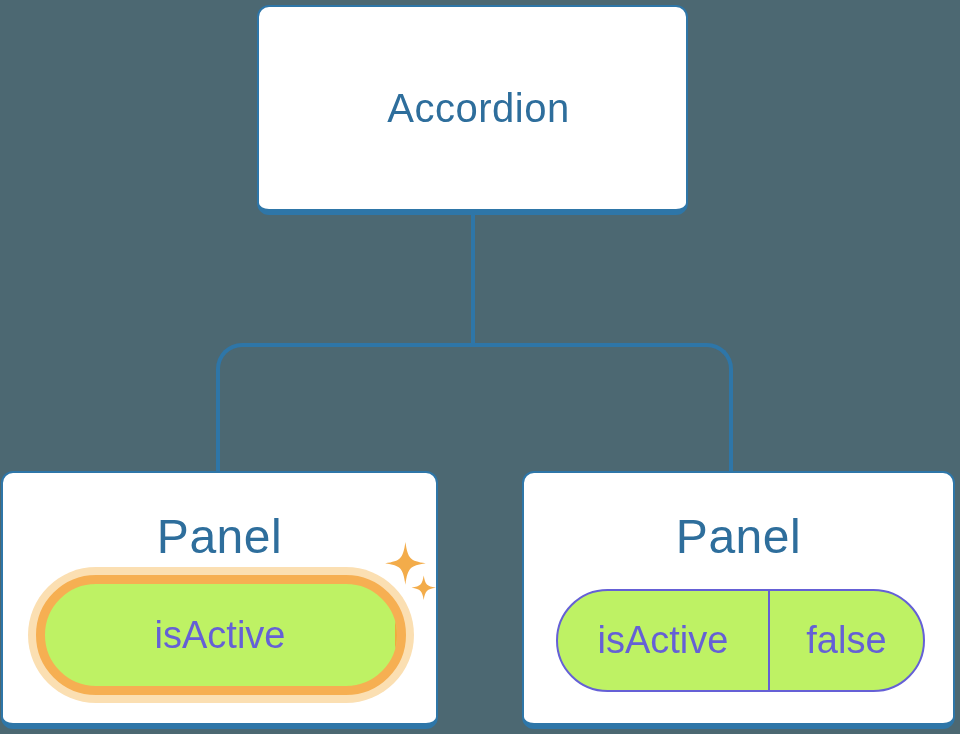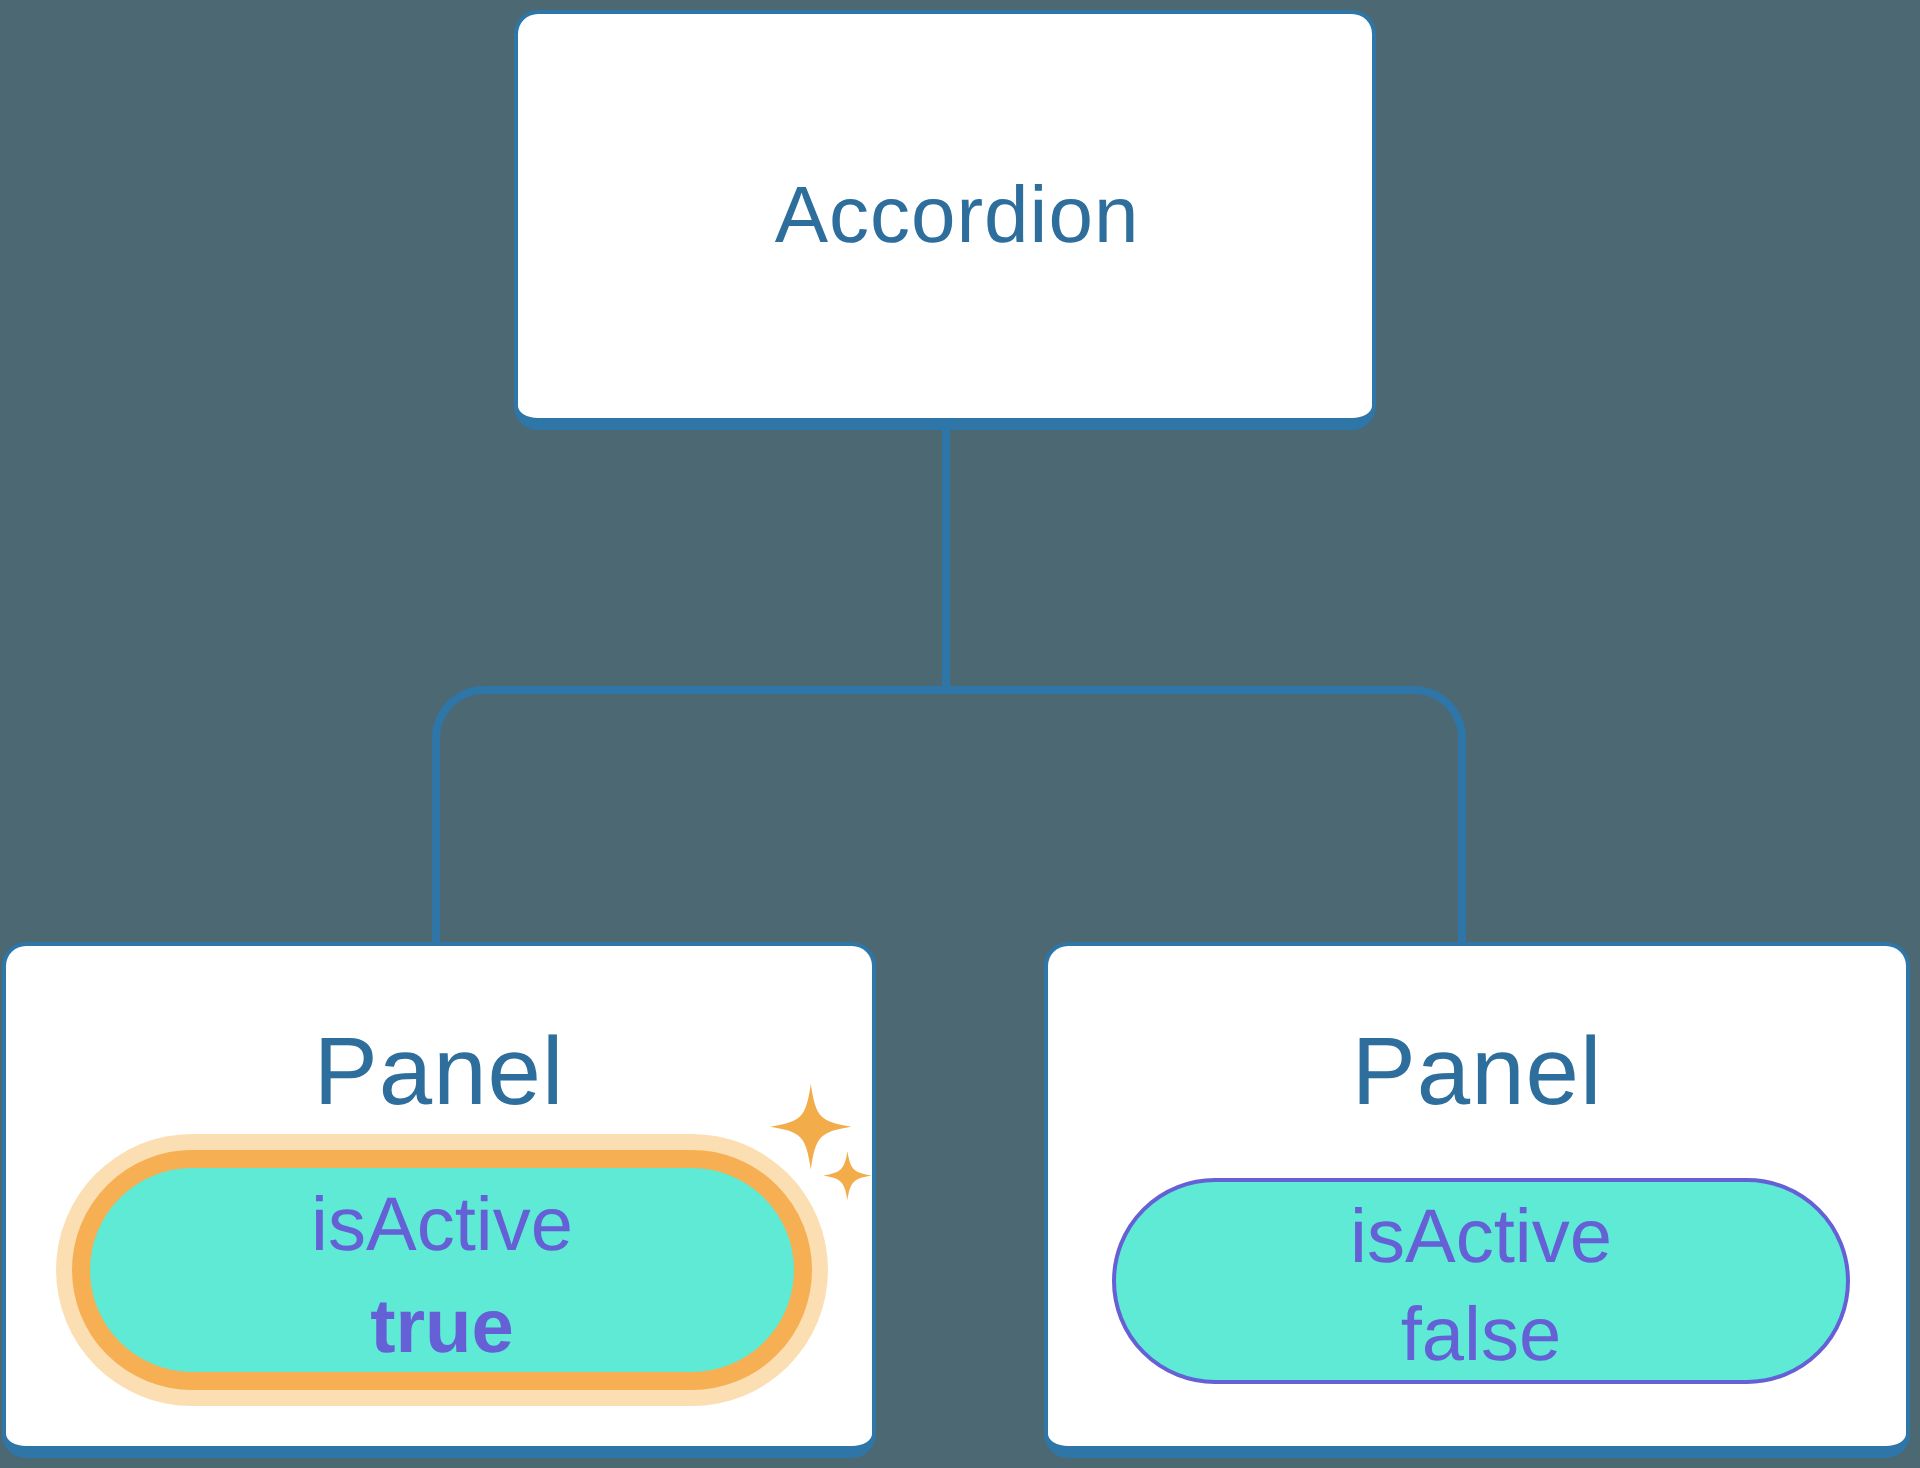--- a/index.html
+++ b/index.html
@@ -82,23 +82,22 @@
     letter-spacing: 0.5px;
     color: var(--node-text, #2E6E9C);
   }
   
   .pill {
     position: absolute;
     display: flex;
     align-items: stretch;
     box-sizing: border-box;
     border-radius: 999px;
-    background: #5eead4;
+    background: #bef264;
     overflow: hidden;
-    flex-direction: column;
   }
   .pill-active {
     left: 33px;
     top: 102px;
     width: 370px;
     height: 120px;
     border: 9px solid var(--highlight-ring, #F6AF52);
     box-shadow: 0 0 0 8px var(--highlight-halo, #FBDFB2);
   }
   .pill-idle {
@@ -146,21 +145,20 @@
   </div>
 
   <div class="stem"></div>
   <div class="bracket"></div>
 
   <div class="card panel-card panel-left">
     <div class="panel-title">Panel</div>
     <div class="pill pill-active">
       <span class="cell cell-key">isActive</span>
       <span class="divider"></span>
-      <span class="cell cell-val cell-val-strong">true</span>
     </div>
     <svg class="sparkles" viewBox="0 0 53 60" xmlns="http://www.w3.org/2000/svg">
       <path d="M21,1 C23.5,17.5 25.5,19.5 41,22 C25.5,24.5 23.5,26.5 21,43 C18.5,26.5 16.5,24.5 1,22 C16.5,19.5 18.5,17.5 21,1 Z"></path>
       <path d="M39,34 C40.5,43 42,44.5 51,46 C42,47.5 40.5,49 39,58 C37.5,49 36,47.5 27,46 C36,44.5 37.5,43 39,34 Z"></path>
     </svg>
   </div>
 
   <div class="card panel-card panel-right">
     <div class="panel-title">Panel</div>
     <div class="pill pill-idle">

